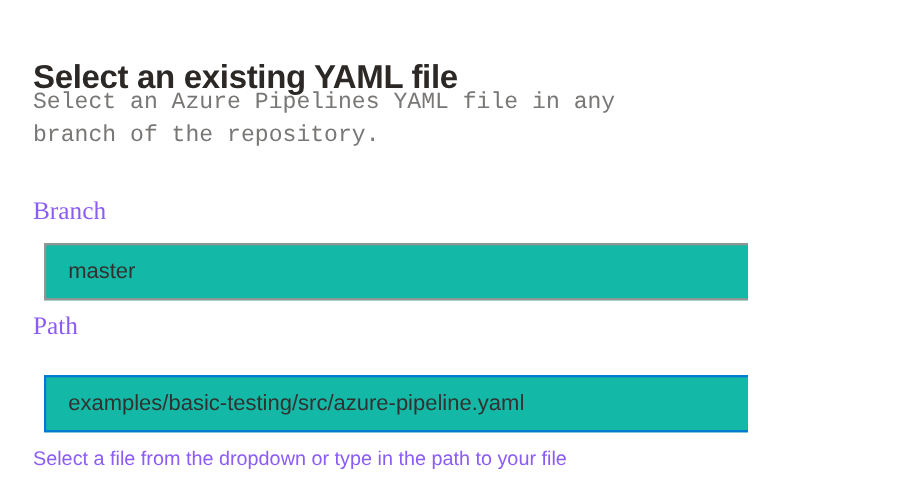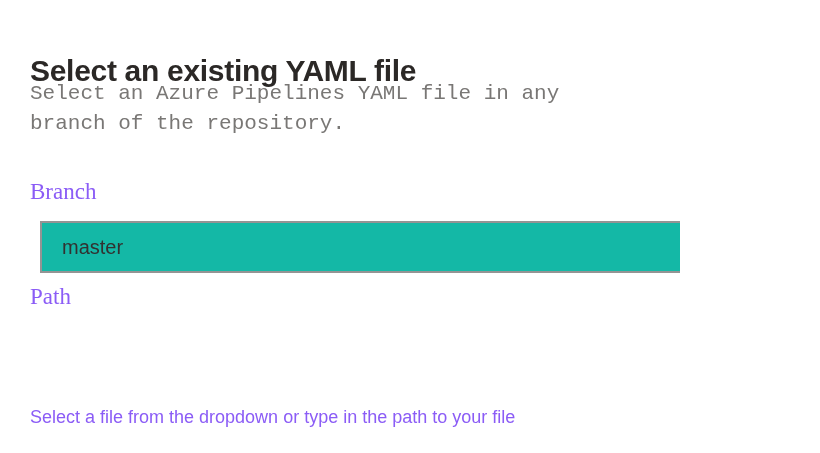--- a/index.html
+++ b/index.html
@@ -128,16 +128,24 @@
     <input type="text" readonly="" value="master" style="">
     <span class="chevron-wrap">
       <svg width="24" height="13" viewBox="0 0 24 13">
         <path d="M1.5 1.5 L12 11 L22.5 1.5" fill="none" stroke="#666666" stroke-width="1.6"></path>
       </svg>
     </span>
   </div>
 
   <div class="field-label path-label-pos">Path</div>
 
+  <div class="combo combo-path">
+    <input type="text" value="examples/basic-testing/src/azure-pipeline.yaml" style="">
+    <span class="chevron-wrap">
+      <svg width="24" height="13" viewBox="0 0 24 13">
+        <path d="M1.5 1.5 L12 11 L22.5 1.5" fill="none" stroke="#666666" stroke-width="1.6"></path>
+      </svg>
+    </span>
+  </div>
 
   <div class="helper">Select a file from the dropdown or type in the path to your file</div>
 
 </div>
 
 </body></html>

